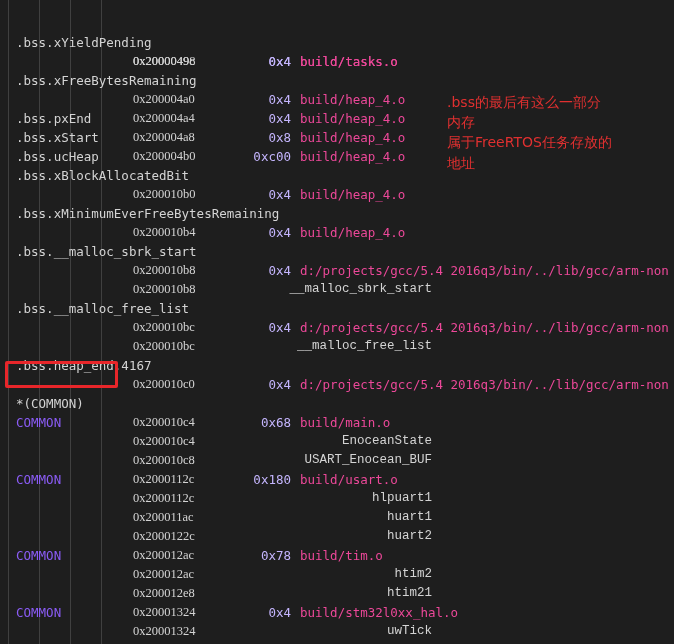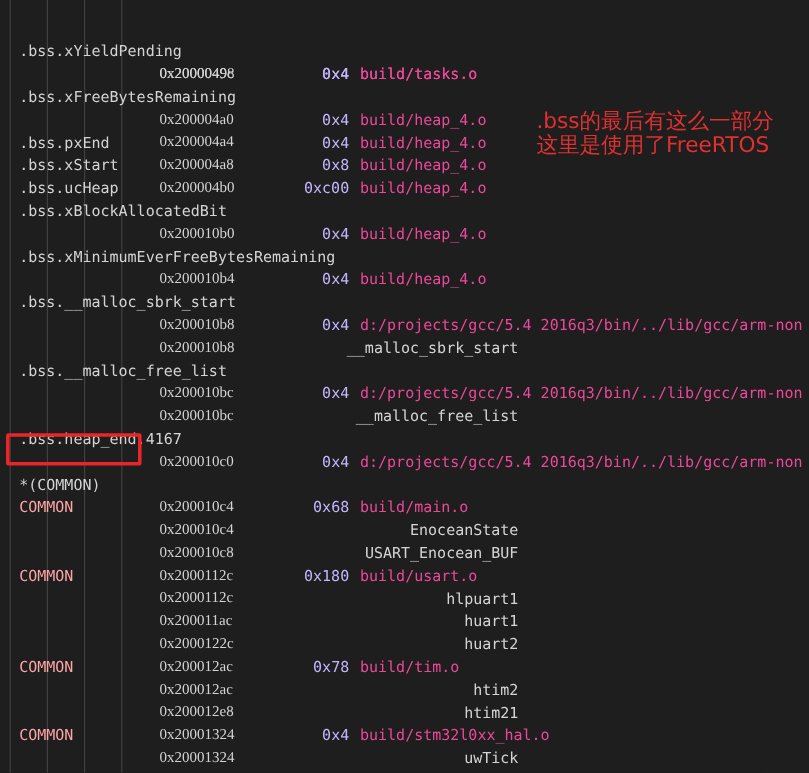--- a/index.html
+++ b/index.html
@@ -55,49 +55,49 @@
     white-space: pre;
     overflow: hidden;
   }
   .col {
     position: absolute;
     top: 0;
     white-space: pre;
   }
   
   .c-name   { left: 16px;  color: #d4d4d4; }
-  .c-common { left: 16px;  color: #fca5a5; }
+  .c-common { left: 16px;  color: #8b5cf6; }
   
   .c-addr   { left: 133px; color: #d4d4d4; font-family: Liberation Serif, serif; }
   
   .c-size   { left: 0px; width: 291px; text-align: right; color: #c4b5fd; }
   
   .c-file   { left: 300px; color: #ec4899; }
   
-  .c-sym    { left: 0px; width: 432px; text-align: right; color: #d4d4d4; }
+  .c-sym    { left: 0px; width: 432px; text-align: right; color: #d4d4d4; font-family: Liberation Mono, monospace; }
 
   
   .hl-box {
     position: absolute;
     border: 3px solid #e8262a;
     border-radius: 2px;
     z-index: 3;
     pointer-events: none;
     box-sizing: border-box;
   }
 
   
   .annotation {
     position: absolute;
     left: 447px;
     top: 92px;
     z-index: 4;
     color: #e03030;
     font-family: "DejaVu Sans", "Liberation Sans", sans-serif;
-    font-size: 18px;
+    font-size: 14px;
     line-height: 20.2px;
     white-space: pre;
   }
   .annotation div { white-space: pre; }
 
   
   .clip-top { position: absolute; top: -12px; left: 0; width: 674px; }
   .clip-bottom { position: absolute; top: 632px; left: 0; width: 674px; }
 </style>
 </head>
@@ -121,15 +121,15 @@
   </div>
 
   <div class="code" id="code-body" style="top:7px;"><div class="row"><span class="col c-name">.bss.xYieldPending</span></div><div class="row"><span class="col c-addr">0x2000049c</span><span class="col c-size">0x4</span><span class="col c-file">build/tasks.o</span></div><div class="row"><span class="col c-name">.bss.xFreeBytesRemaining</span></div><div class="row"><span class="col c-addr">0x200004a0</span><span class="col c-size">0x4</span><span class="col c-file">build/heap_4.o</span></div><div class="row"><span class="col c-name">.bss.pxEnd</span><span class="col c-addr">0x200004a4</span><span class="col c-size">0x4</span><span class="col c-file">build/heap_4.o</span></div><div class="row"><span class="col c-name">.bss.xStart</span><span class="col c-addr">0x200004a8</span><span class="col c-size">0x8</span><span class="col c-file">build/heap_4.o</span></div><div class="row"><span class="col c-name">.bss.ucHeap</span><span class="col c-addr">0x200004b0</span><span class="col c-size">0xc00</span><span class="col c-file">build/heap_4.o</span></div><div class="row"><span class="col c-name">.bss.xBlockAllocatedBit</span></div><div class="row"><span class="col c-addr">0x200010b0</span><span class="col c-size">0x4</span><span class="col c-file">build/heap_4.o</span></div><div class="row"><span class="col c-name">.bss.xMinimumEverFreeBytesRemaining</span></div><div class="row"><span class="col c-addr">0x200010b4</span><span class="col c-size">0x4</span><span class="col c-file">build/heap_4.o</span></div><div class="row"><span class="col c-name">.bss.__malloc_sbrk_start</span></div><div class="row"><span class="col c-addr">0x200010b8</span><span class="col c-size">0x4</span><span class="col c-file">d:/projects/gcc/5.4 2016q3/bin/../lib/gcc/arm-non</span></div><div class="row"><span class="col c-addr">0x200010b8</span><span class="col c-sym">__malloc_sbrk_start</span></div><div class="row"><span class="col c-name">.bss.__malloc_free_list</span></div><div class="row"><span class="col c-addr">0x200010bc</span><span class="col c-size">0x4</span><span class="col c-file">d:/projects/gcc/5.4 2016q3/bin/../lib/gcc/arm-non</span></div><div class="row"><span class="col c-addr">0x200010bc</span><span class="col c-sym">__malloc_free_list</span></div><div class="row"><span class="col c-name">.bss.heap_end.4167</span></div><div class="row"><span class="col c-addr">0x200010c0</span><span class="col c-size">0x4</span><span class="col c-file">d:/projects/gcc/5.4 2016q3/bin/../lib/gcc/arm-non</span></div><div class="row"><span class="col c-name">*(COMMON)</span></div><div class="row"><span class="col c-common">COMMON</span><span class="col c-addr">0x200010c4</span><span class="col c-size">0x68</span><span class="col c-file">build/main.o</span></div><div class="row"><span class="col c-addr">0x200010c4</span><span class="col c-sym">EnoceanState</span></div><div class="row"><span class="col c-addr">0x200010c8</span><span class="col c-sym">USART_Enocean_BUF</span></div><div class="row"><span class="col c-common">COMMON</span><span class="col c-addr">0x2000112c</span><span class="col c-size">0x180</span><span class="col c-file">build/usart.o</span></div><div class="row"><span class="col c-addr">0x2000112c</span><span class="col c-sym">hlpuart1</span></div><div class="row"><span class="col c-addr">0x200011ac</span><span class="col c-sym">huart1</span></div><div class="row"><span class="col c-addr">0x2000122c</span><span class="col c-sym">huart2</span></div><div class="row"><span class="col c-common">COMMON</span><span class="col c-addr">0x200012ac</span><span class="col c-size">0x78</span><span class="col c-file">build/tim.o</span></div><div class="row"><span class="col c-addr">0x200012ac</span><span class="col c-sym">htim2</span></div><div class="row"><span class="col c-addr">0x200012e8</span><span class="col c-sym">htim21</span></div><div class="row"><span class="col c-common">COMMON</span><span class="col c-addr">0x20001324</span><span class="col c-size">0x4</span><span class="col c-file">build/stm32l0xx_hal.o</span></div><div class="row"><span class="col c-addr">0x20001324</span><span class="col c-sym">uwTick</span></div><div class="row"><span class="col c-common">COMMON</span><span class="col c-addr">0x20001328</span><span class="col c-size">0x70</span><span class="col c-file">build/Enocean.o</span></div></div>
 
   <div class="code clip-bottom">
     
   </div>
 
   <div class="hl-box" id="hl-box" style="left: 5px; top: 361px; width: 113px; height: 27px;"></div>
 
-  <div class="annotation" id="annotation"><div>.bss的最后有这么一部分</div><div>这里是使用了FreeRTOS</div></div>
+  <div class="annotation" id="annotation"><div>.bss的最后有这么一部分</div><div>内存</div><div>属于FreeRTOS任务存放的</div><div>地址</div></div>
 
 </div>
 
 </body></html>

